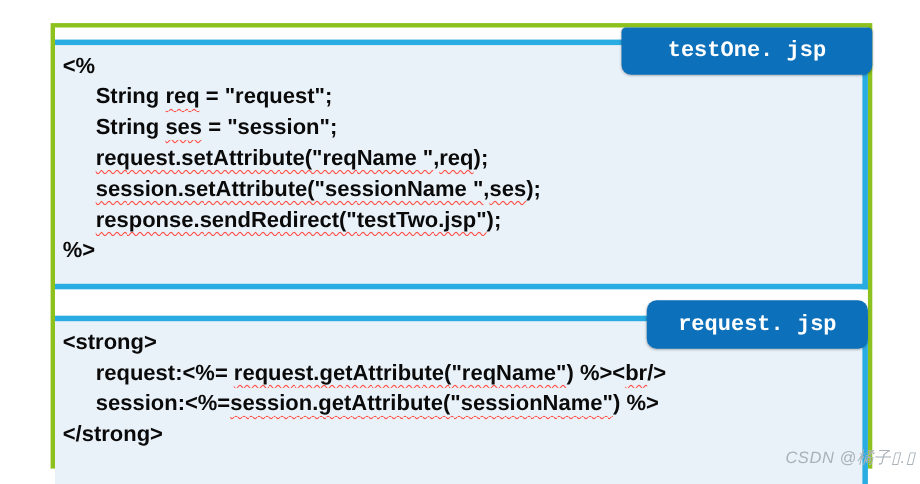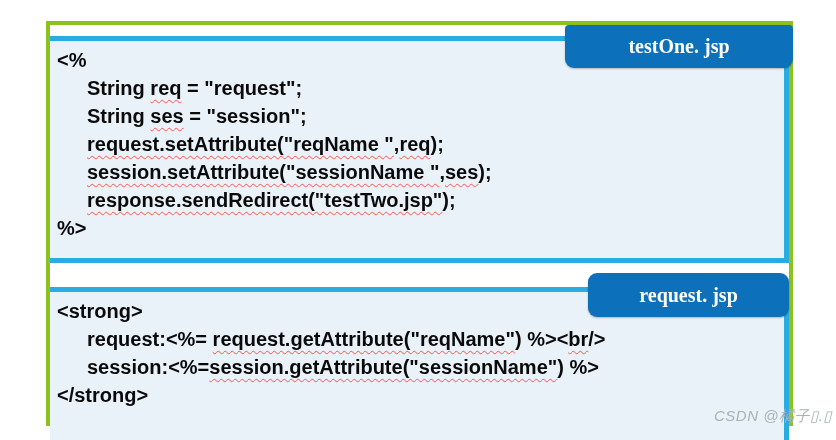--- a/index.html
+++ b/index.html
@@ -37,21 +37,21 @@
   .sq{
     text-decoration-line:underline;
     text-decoration-style:wavy;
     text-decoration-color:var(--squiggle);
     text-decoration-thickness:1px;
     text-underline-offset:4px;
   }
   .tab{
     position:absolute;z-index:5;background:var(--tabblue);
     border-radius:9px;color:#ffffff;
-    font-family:Liberation Serif, serif;font-weight:bold;font-size:20px;
+    font-family:Liberation Mono, monospace;font-weight:bold;font-size:20px;
     display:flex;align-items:center;justify-content:center;
     box-shadow:0 1px 2px rgba(0,0,0,0.25);
   }
   .tab-one{left:515px;top:0px;width:228px;height:43px;border-top-left-radius:4px;border-top-right-radius:4px;}
   .tab-two{left:538px;top:248px;width:201px;height:44px;}
   .watermark{
     position:absolute;left:714px;top:407px;z-index:8;
     font-size:15px;letter-spacing:0.5px;color:var(--watermark);
     font-family:"Liberation Sans", sans-serif;
     font-style:italic;

